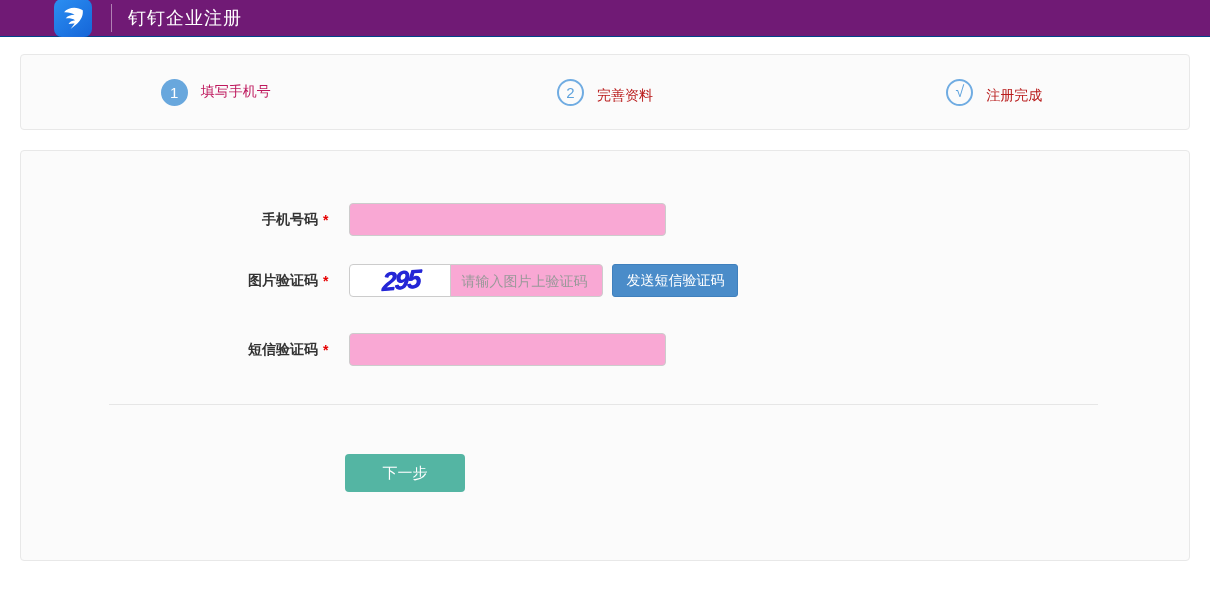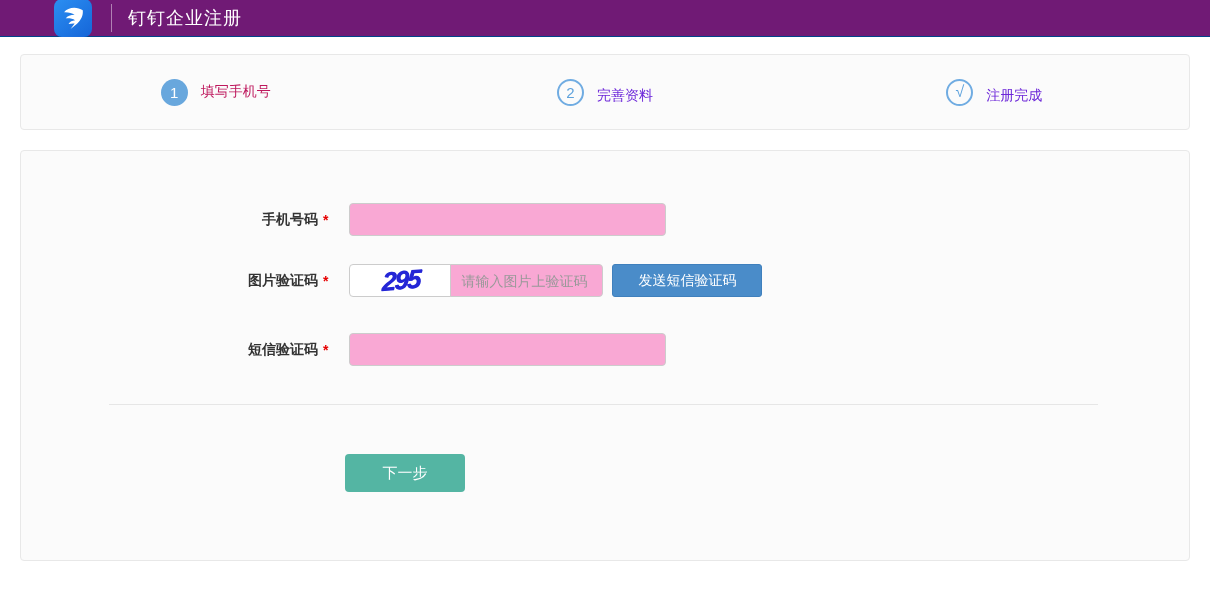--- a/index.html
+++ b/index.html
@@ -71,21 +71,21 @@
     color: #ffffff;
   }
   .step-circle.pending {
     background: transparent;
     border: 2px solid #70ace2;
     color: #5ea2dc;
   }
   .step-check { font-size: 16px; line-height: 1; }
   .step-label { font-size: 14px; }
   .step-label.active { color: #be185d; }
-  .step-label.pending { color: #6d28d9; margin-top: 8px; }
+  .step-label.pending { color: #b91c1c; margin-top: 8px; }
 
   
   .form-panel {
     margin-top: 20px;
     height: 411px;
   }
   .form-row {
     display: flex;
     align-items: center;
   }
@@ -143,21 +143,21 @@
     transform: rotate(-5deg) skewX(-8deg);
     text-shadow: 0.5px 0.5px 0 #2426d6;
   }
   .captcha-input {
     width: 153px;
     border-radius: 0 4px 4px 0;
     margin-left: -1px;
   }
   .send-sms-button {
     margin-left: 9px;
-    width: 150px; height: 33px;
+    width: 126px; height: 33px;
     background: #4a8cc9;
     border: 1px solid #3f80bd;
     border-radius: 3px;
     color: #ffffff;
     font-size: 14px;
     cursor: pointer;
     font-family: inherit;
   }
 
   .form-divider {

